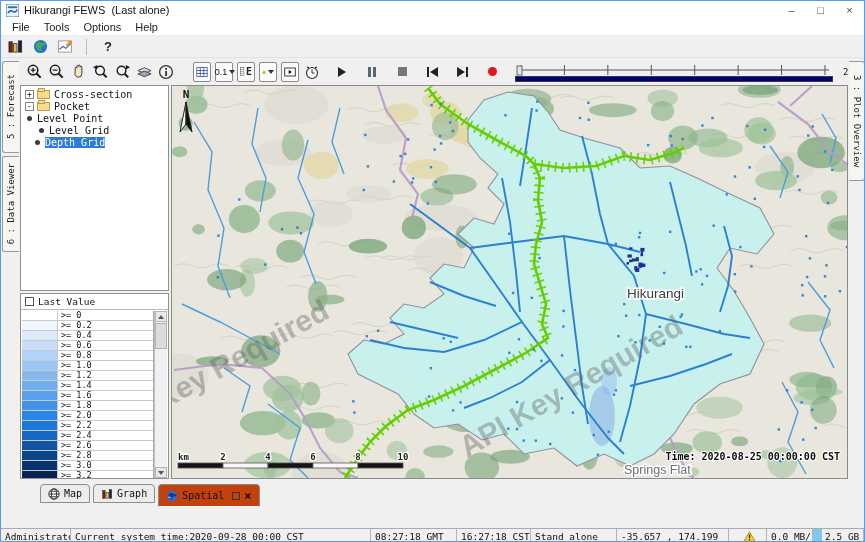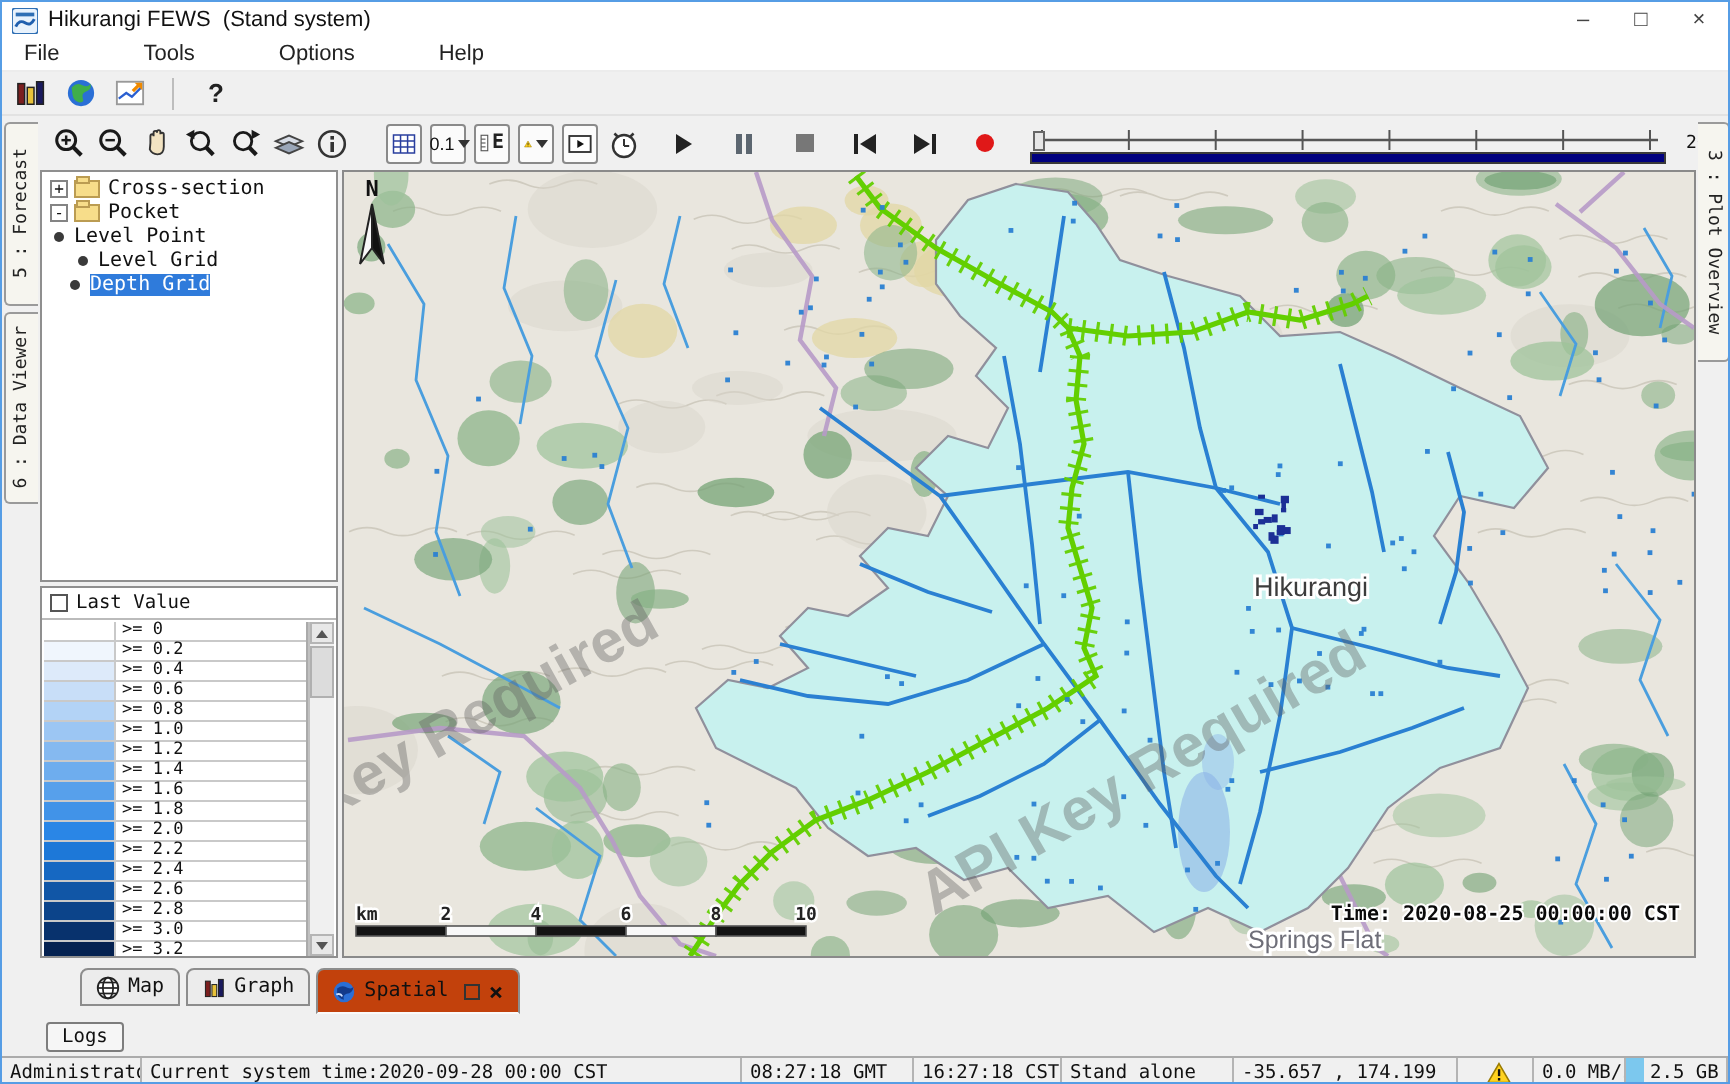--- a/index.html
+++ b/index.html
@@ -8,21 +8,21 @@
           font-family:"Liberation Sans",sans-serif;overflow:hidden;}
   
   .titlebar{position:absolute;left:0;top:0;width:100%;height:18px;background:#ffffff;
             display:flex;align-items:center;padding-left:5px;gap:5px;}
   .titlebar .title{font-size:11px;color:#111;white-space:pre;}
   .win-controls{margin-left:auto;display:flex;height:100%;}
   .win-btn{width:29px;height:100%;display:flex;align-items:center;justify-content:center;
            font-size:11px;color:#444;}
   
   .menubar{position:absolute;left:0;top:18px;width:100%;height:17px;background:#ffffff;
-           display:flex;align-items:center;padding-left:4px;border-bottom:1px solid #ececec;gap:28px;}
+           display:flex;align-items:center;padding-left:4px;border-bottom:1px solid #ececec;}
   .menu-item{font-size:11px;color:#222;padding:0 7px;}
   
   .toolbar1{position:absolute;left:0;top:35px;width:100%;height:22px;background:#f0f0f0;
             display:flex;align-items:center;padding-left:5px;gap:7px;border-bottom:1px solid #e2e2e2;}
   .toolbar2{position:absolute;left:0;top:57px;width:847px;height:27px;background:#f0f0f0;
             display:flex;align-items:center;padding-left:24px;gap:4px;}
   .tb-btn{display:flex;align-items:center;justify-content:center;background:transparent;border:none;
           padding:0;height:20px;min-width:18px;}
   .tb-btn.boxed{border:1px solid #8a8a8a;background:#fbfbfb;border-radius:2px;padding:0 2px;height:20px;}
   .tb-sep{width:1px;height:16px;background:#bdbdbd;margin:0 5px;}
@@ -107,21 +107,21 @@
 <body>
 
 <div id="window">
 
   <div class="titlebar">
     <svg width="13" height="13" viewBox="0 0 14 14">
       <rect width="14" height="14" rx="2" fill="#e8f2fc" stroke="#2f6fb4"></rect>
       <rect x="2" y="2.5" width="10" height="2" fill="#2f6fb4"></rect>
       <path d="M2,10 Q4,6 7,8 Q10,10 12,6" stroke="#1f5fae" fill="none" stroke-width="1.6"></path>
     </svg>
-    <span class="title">Hikurangi FEWS  (Stand system)</span>
+    <span class="title">Hikurangi FEWS  (Last alone)</span>
     <div class="win-controls">
       <span class="win-btn">–</span>
       <span class="win-btn">□</span>
       <span class="win-btn">×</span>
     </div>
   </div>
 
   <div class="menubar" id="menubar">
       <span class="menu-item">File</span>
       <span class="menu-item">Tools</span>
@@ -807,23 +807,20 @@
           <circle cx="7" cy="7" r="6" fill="#2a6fd6"></circle>
           <path d="M3,5 Q6,2.5 9,4.5 Q11.5,5.5 12.5,4 Q12,8 8.5,8 Q6,9 7,11.5 Q4,11 3,8 Z" fill="#123a8a"></path>
           <path d="M2.5,8.5 Q5,7.5 6,9.5" stroke="#cfe2ff" fill="none" stroke-width="1"></path>
         </svg>
         <span>Spatial</span>
         <span class="pane-max"></span>
         <span class="pane-close">×</span>
       </div>
     </div>
 
-  <div class="logsrow">
-    <button class="logs-btn">Logs</button>
-  </div>
 
   <div class="statusbar" id="statusbar">
       <div class="sb-cell" style="width: 70px;"><span>Administrator</span></div>
       <div class="sb-cell" style="width: 300px;"><span>Current system time:2020-09-28 00:00 CST</span></div>
       <div class="sb-cell" style="width: 86px;"><span>08:27:18 GMT</span></div>
       <div class="sb-cell" style="width: 74px;"><span>16:27:18 CST</span></div>
       <div class="sb-cell" style="width: 86px;"><span>Stand alone</span></div>
       <div class="sb-cell" style="width: 112px;"><span>-35.657 , 174.199</span></div>
       <div class="sb-cell" style="width: 38px; justify-content: center;"><svg width="13" height="11" viewBox="0 0 16 14">
           <polygon points="8,1 15,13 1,13" fill="#ffd21e" stroke="#9a7b00"></polygon>

